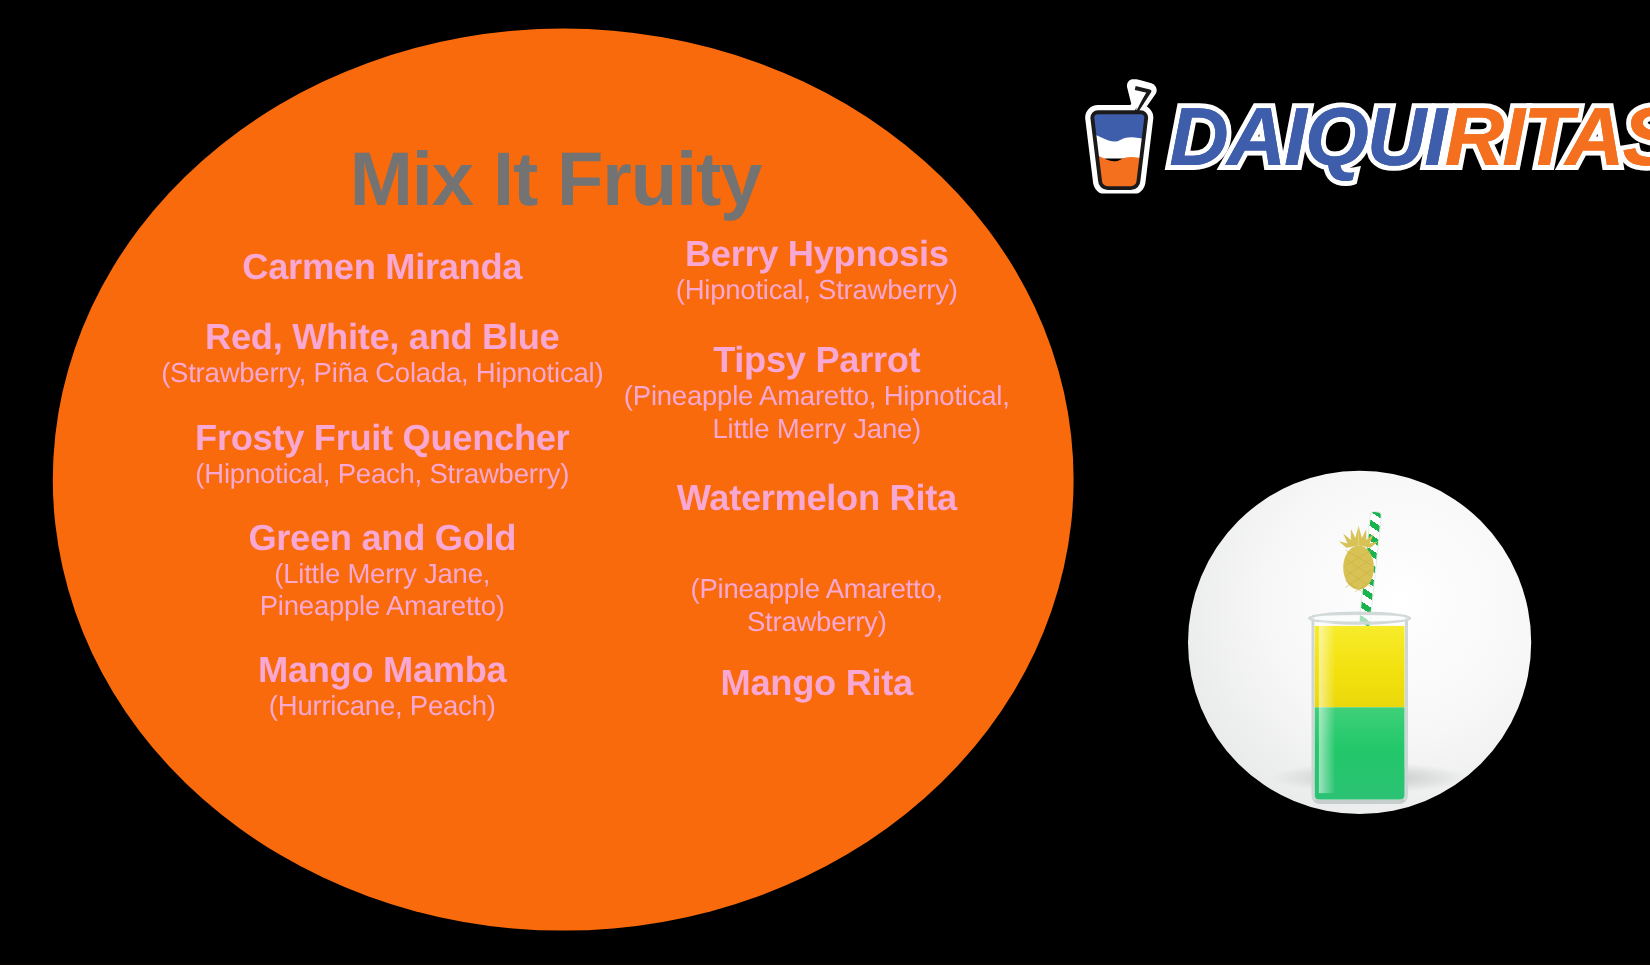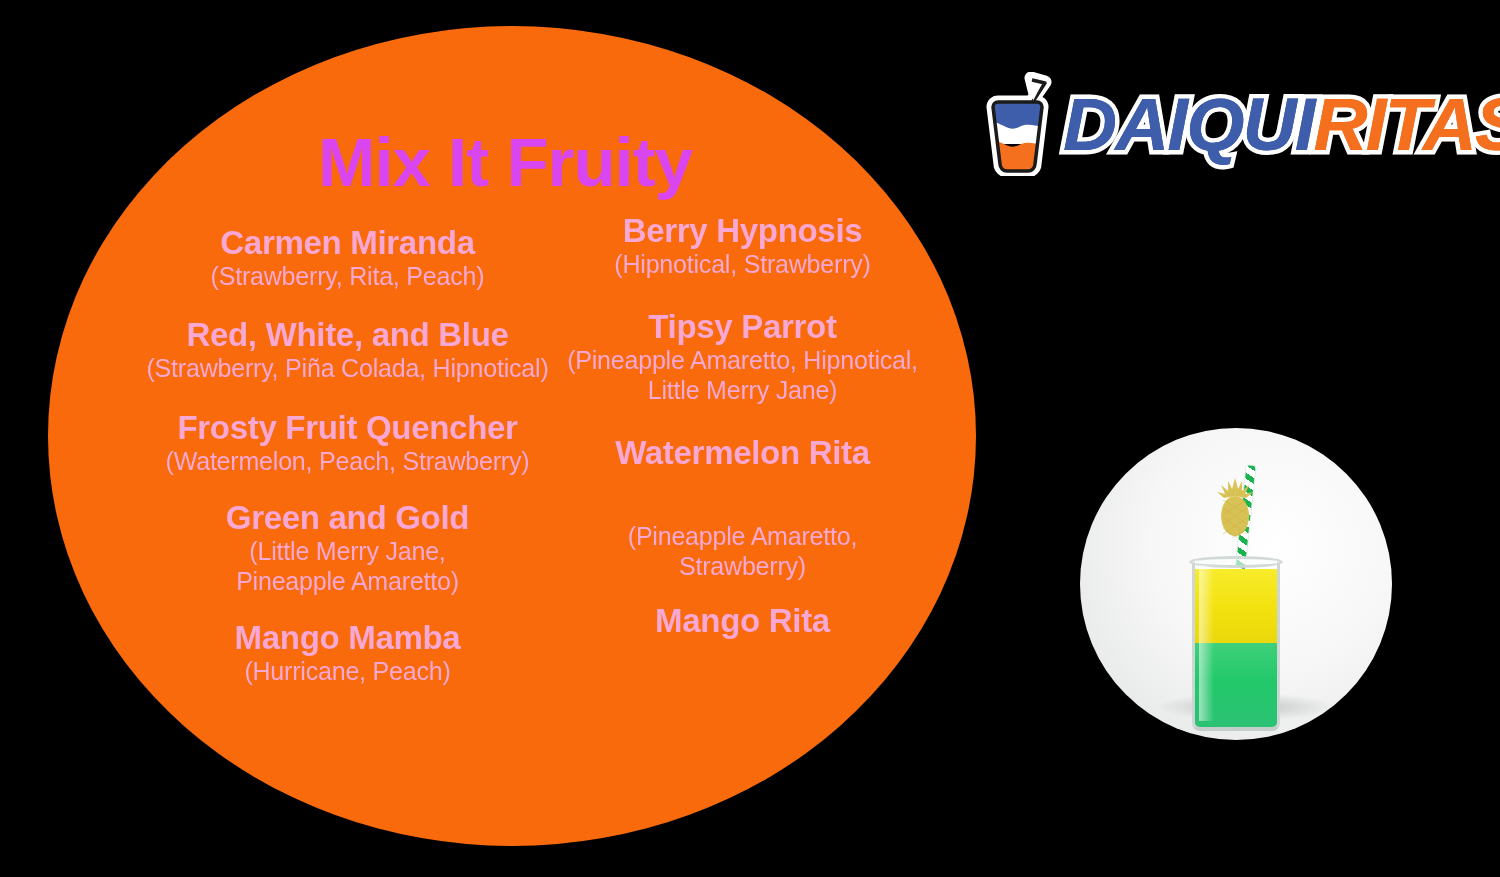--- a/index.html
+++ b/index.html
@@ -10,21 +10,21 @@
 
   
   .menu-ellipse{
     position:absolute;left:48px;top:26px;width:928px;height:820px;
     border-radius:50%;background:#f96a0c;
   }
 
   
   .menu-title{
     position:absolute;left:0;top:128px;width:1010px;text-align:center;
-    color:#d946ef;font-size:69px;font-weight:bold;letter-spacing:-1px;
+    color:#737373;font-size:69px;font-weight:bold;letter-spacing:-1px;
     line-height:1;white-space:nowrap;
   }
 
   
   .col{position:absolute;}
   .col-left{left:95px;top:225px;width:505px;}
   .col-right{left:520px;top:213px;width:445px;}
 
   .drink{text-align:center;color:#f9a8d4;}
   .drink .name{font-size:33px;font-weight:bold;line-height:1.12;letter-spacing:-0.3px;}
@@ -91,29 +91,28 @@
 
 <div id="stage">
 
   <div class="menu-ellipse"></div>
 
   <div class="menu-title">Mix It Fruity</div>
 
   <div class="col col-left">
     <div class="drink" style="margin-bottom:26px;">
       <div class="name">Carmen Miranda</div>
-      <div class="ing">(Strawberry, Rita, Peach)</div>
     </div>
     <div class="drink" style="margin-bottom:26px;">
       <div class="name">Red, White, and Blue</div>
       <div class="ing">(Strawberry, Piña Colada, Hipnotical)</div>
     </div>
     <div class="drink" style="margin-bottom:24px;">
       <div class="name">Frosty Fruit Quencher</div>
-      <div class="ing">(Watermelon, Peach, Strawberry)</div>
+      <div class="ing">(Hipnotical, Peach, Strawberry)</div>
     </div>
     <div class="drink" style="margin-bottom:24px;">
       <div class="name">Green and Gold</div>
       <div class="ing" style="white-space:pre-line;">(Little Merry Jane,
 Pineapple Amaretto)</div>
     </div>
     <div class="drink">
       <div class="name">Mango Mamba</div>
       <div class="ing">(Hurricane, Peach)</div>
     </div>

